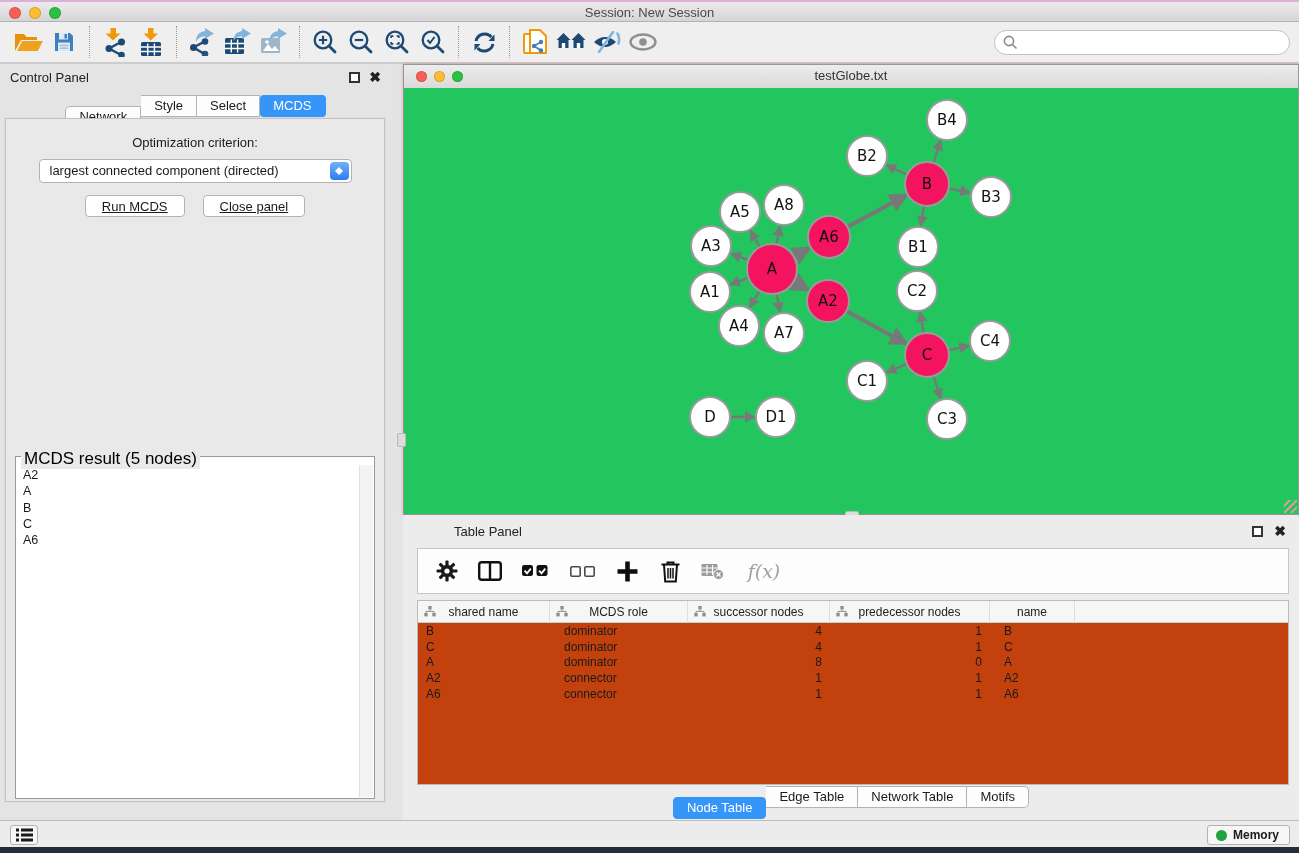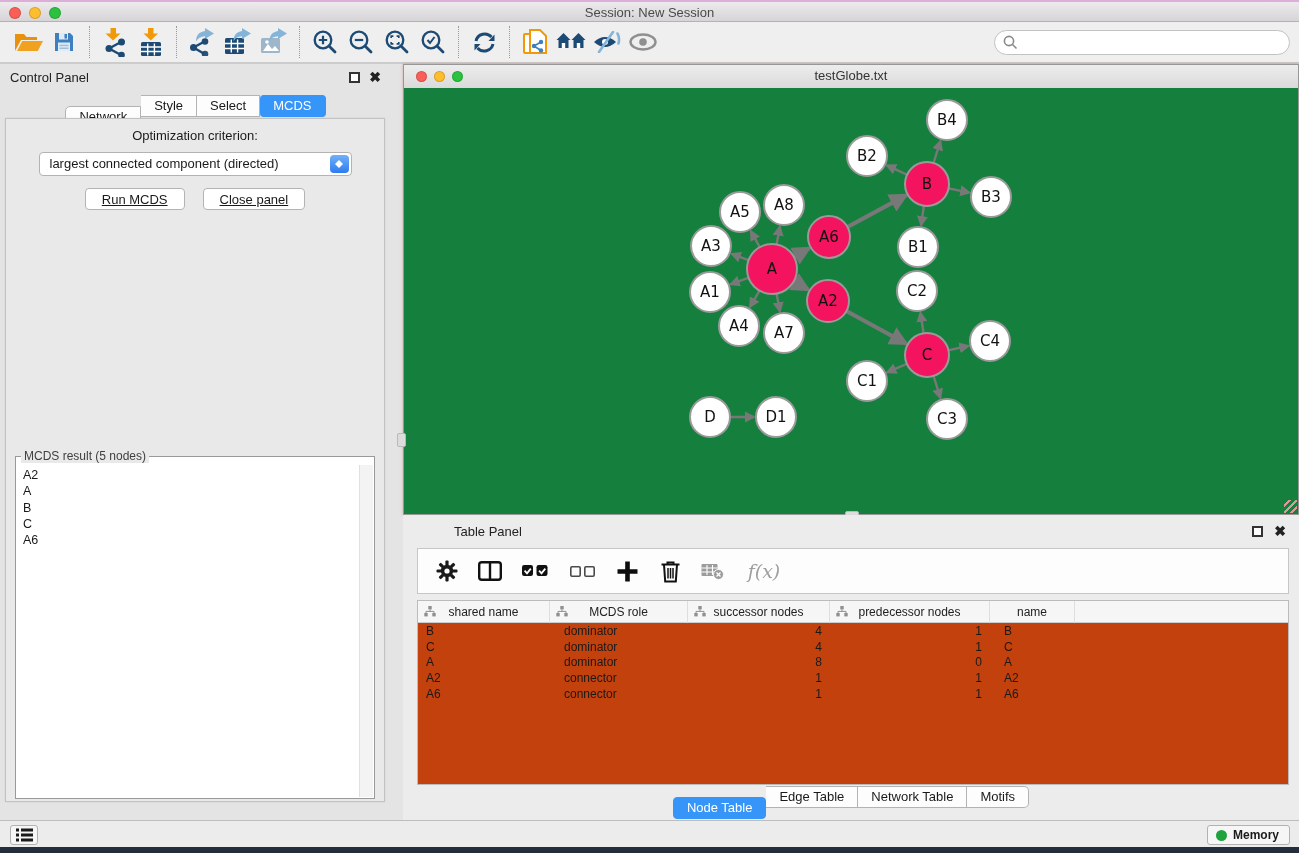--- a/index.html
+++ b/index.html
@@ -34,49 +34,49 @@
   .float-ic { position:absolute; width:11px; height:11px; border:2px solid #333; top:8px; background:#fff; }
   .close-ic { position:absolute; top:5px; font-size:14px; font-weight:bold; color:#222; line-height:16px; }
   .cp-tabs { position:absolute; top:31px; left:0; right:0; display:flex; justify-content:center; }
   .tab { height:22px; line-height:20px; padding:0 13px; font-size:13px; background:#fdfdfd;
     border:1px solid #b3b3b3; border-left:none; color:#1a1a1a; }
   .tab:first-child { border-left:1px solid #b3b3b3; border-radius:5px 0 0 5px;margin-top:11px; }
   .tab:last-child { border-radius:0 5px 5px 0; }
   .tab.active { background:#3695f8; border-color:#3695f8; color:#fff; border-radius:4px; }
   .cp-content { position:absolute; left:5px; right:6px; top:54px; bottom:18px;
     background:#e9e9e9; border:1px solid #c2c2c2; box-shadow:0 0 2px rgba(0,0,0,.08); }
-  .opt-label { margin-top:9px; text-align:center; font-size:13px; }
+  .opt-label { margin-top:16px; text-align:center; font-size:13px; }
   .cp-select { position:relative; margin:9px auto 0; width:313px; height:24px; background:#fff;
     border:1px solid #b3b3b3; border-radius:4px; font-size:13px; line-height:22px; padding-left:10px; }
   .stepper { position:absolute; right:2px; top:2px; width:19px; height:18px; border-radius:4px;
     background:linear-gradient(#71b1f9,#2d7bf0); }
   .stepper:before, .stepper:after { content:""; position:absolute; left:5.5px; border:4px solid transparent; }
   .stepper:before { top:1px; border-bottom-color:#fff; }
   .stepper:after { bottom:1px; border-top-color:#fff; }
   .btn-row { display:flex; justify-content:center; gap:18px; margin-top:12px;text-decoration:underline; }
   .btn { height:22px; padding:0 16px; background:#fff; border:1px solid #b3b3b3; border-radius:4px;
     font-size:13px; font-family:"Liberation Sans",sans-serif; color:#1a1a1a; }
   .result-box { position:absolute; left:9px; right:9px; top:337px; bottom:2px;
     border:1px solid #999; background:#fff; }
   .result-legend { position:absolute; top:-8px; left:5px; background:#e9e9e9; padding:0 3px;
-    font-size:12px; color:#404040; }
+    font-size:17px; color:#000000; }
   .result-list { position:absolute; left:1px; right:16px; top:8px; bottom:1px; padding:2px 6px;
     font-size:12.5px; line-height:16.3px; overflow:hidden; }
   .result-scroll { position:absolute; right:1px; top:8px; bottom:1px; width:14px; background:#f3f3f3;
     border-left:1px solid #e0e0e0; }
 
   
   .network-window { position:absolute; left:403px; top:64px; width:896px; height:451px;
     border:1px solid #979797; background:#fff; box-shadow:0 0 3px rgba(200,60,60,.35); }
   .net-titlebar { position:relative; height:31px; background:linear-gradient(#ededed,#d4d4d4);
     border-bottom:1px solid #a8a8a8; }
   .net-traffic { position:absolute; left:12px; top:6px; display:flex; gap:7px; }
   .nlight { width:11px; height:11px; border-radius:50%; border:1px solid rgba(0,0,0,.15); }
   .net-title { text-align:center; font-size:13px; line-height:22px; color:#333; }
-  .net-canvas { position:absolute; left:0; right:0; top:23px; bottom:0; background:#15803d;padding-left:18px; }
+  .net-canvas { position:absolute; left:0; right:0; top:23px; bottom:0; background:#22c55e;padding-left:18px; }
   .net-canvas svg { position:absolute; left:0; top:0; }
   .resize-grip { position:absolute; right:1px; bottom:1px; width:13px; height:13px;
     background:repeating-linear-gradient(135deg, transparent 0 3px, #d89a9a 3px 5px); }
   .split-v { position:absolute; left:397px; top:433px; width:9px; height:14px; background:#dcdcdc;
     border:1px solid #b9b9b9; border-radius:2px; }
   .split-h { position:absolute; left:845px; top:511px; width:14px; height:9px; background:#dcdcdc;
     border:1px solid #b9b9b9; border-radius:2px; }
 
   
   .table-panel { position:absolute; left:403px; top:515px; width:896px; height:305px; background:#ececec; }

